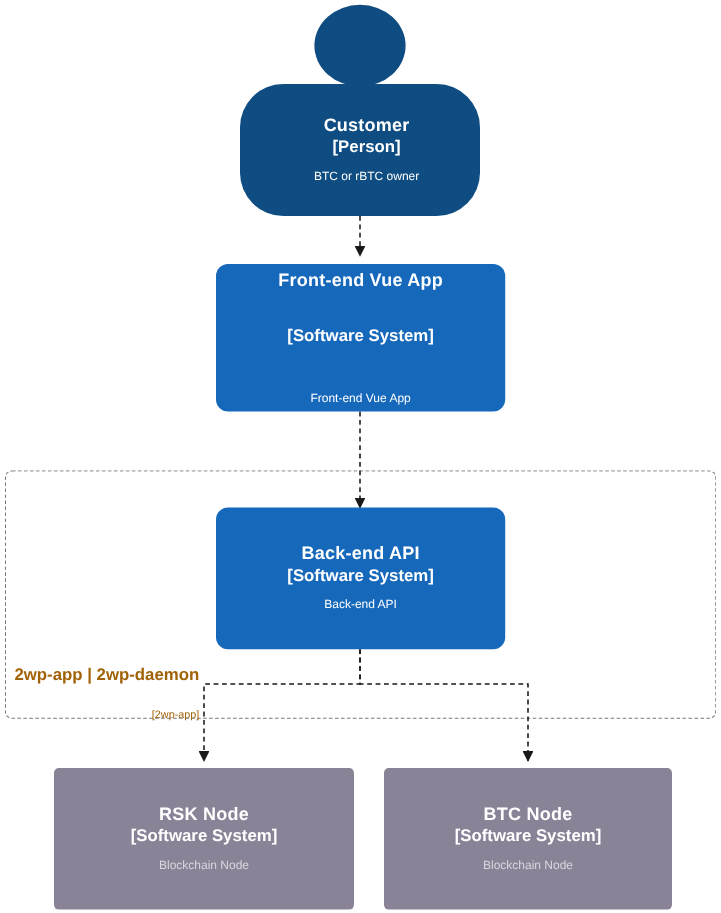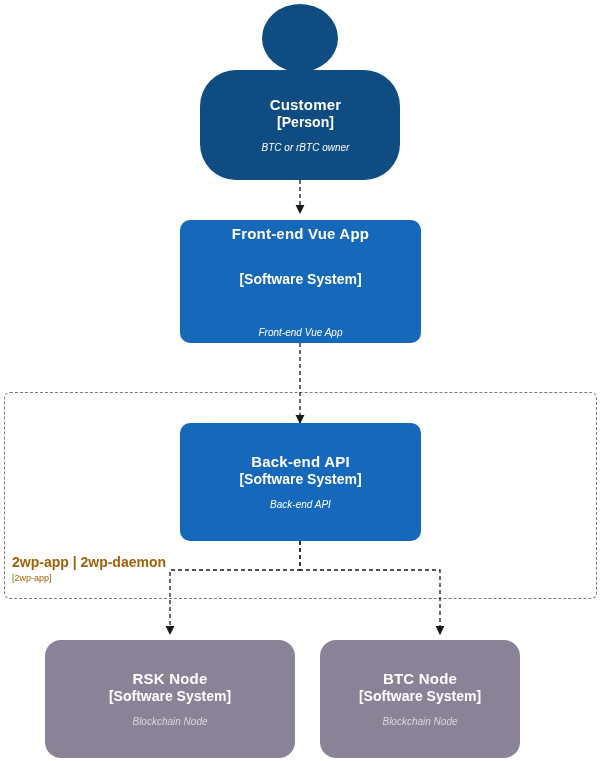--- a/index.html
+++ b/index.html
@@ -39,42 +39,41 @@
   .node .subtitle {
     font-size: 14px;
     font-weight: bold;
     line-height: 14px;
     margin-top: 1px;
   }
   .node .desc {
     font-size: 10px;
     line-height: 13px;
     margin-top: 12px;
-    font-style: italic;
   }
 
   
   .person-head {
     position: absolute;
     border-radius: 50%;
     background: #0f4c81;
   }
   .person-body {
     position: absolute;
     background: #0f4c81;
     border-radius: 36px;
   }
 
   .sys-blue {
     background: #1668bb;
     border-radius: 10px;
   }
   .sys-gray {
     background: #8a8397;
-    border-radius: 16px;
+    border-radius: 4px;
   }
   .desc-dim {
     color: #d9d6de;
   }
 
   
   .boundary {
     position: absolute;
     box-sizing: border-box;
     border: 1px dashed #7a7a7a;
@@ -85,21 +84,22 @@
     color: #a16207;
   }
   .boundary-label .b-title {
     font-size: 14px;
     font-weight: bold;
     line-height: 17px;
   }
   .boundary-label .b-sub {
     font-size: 9px;
     line-height: 12px;
-    margin-top: 1px;
+    margin-top: 18px;
+    text-align: right;
   }
 
   svg.edges {
     position: absolute;
     left: 0; top: 0;
     width: 601px;
     height: 761px;
     overflow: visible;
   }
 </style>
@@ -148,19 +148,19 @@
     <div class="subtitle">[Software System]</div>
     <div class="desc">Back-end API</div>
   </div>
 
   <div class="node sys-gray" style="left:45px; top:640px; width:250px; height:118px;">
     <div class="title">RSK Node</div>
     <div class="subtitle">[Software System]</div>
     <div class="desc desc-dim">Blockchain Node</div>
   </div>
 
-  <div class="node sys-gray" style="left:320px; top:640px; width:200px; height:118px;">
+  <div class="node sys-gray" style="left:320px; top:640px; width:240px; height:118px;">
     <div class="title">BTC Node</div>
     <div class="subtitle">[Software System]</div>
     <div class="desc desc-dim">Blockchain Node</div>
   </div>
 
 </div>
 
 </body></html>

